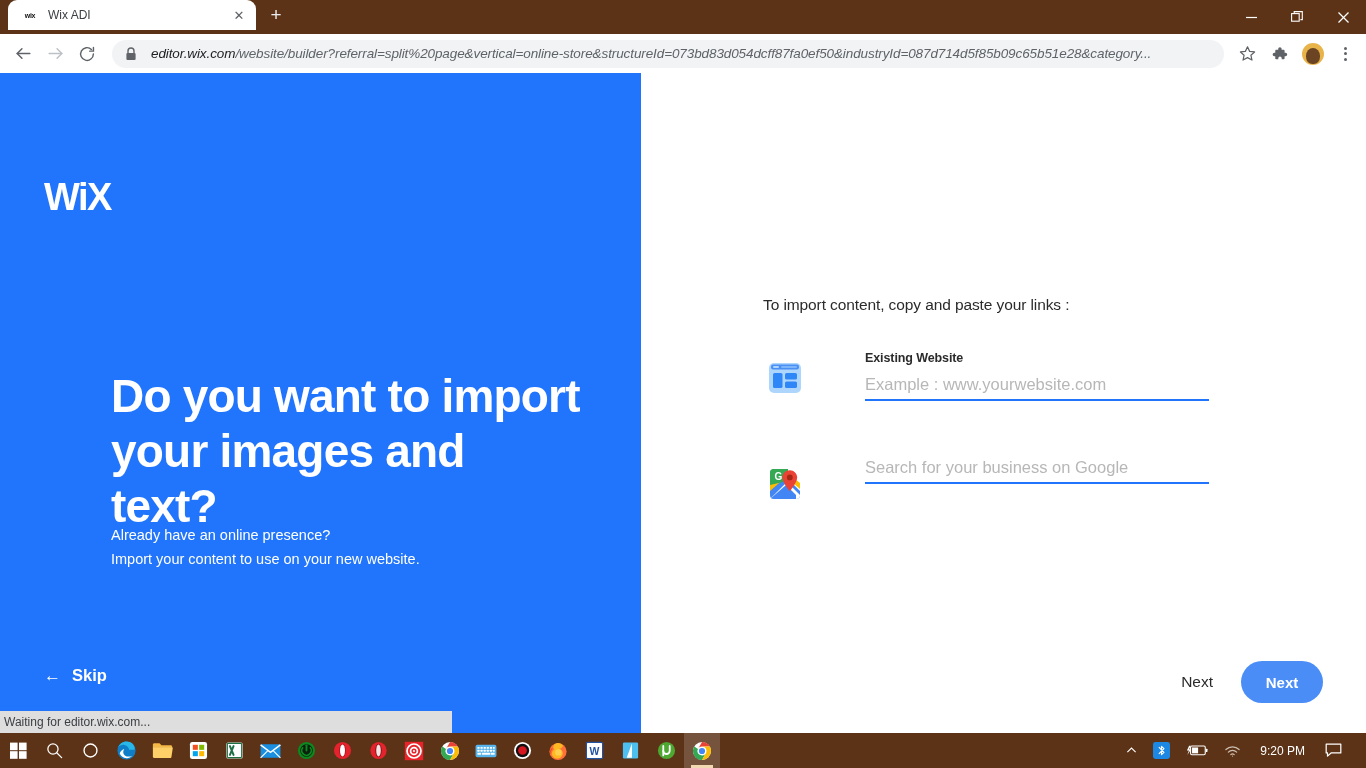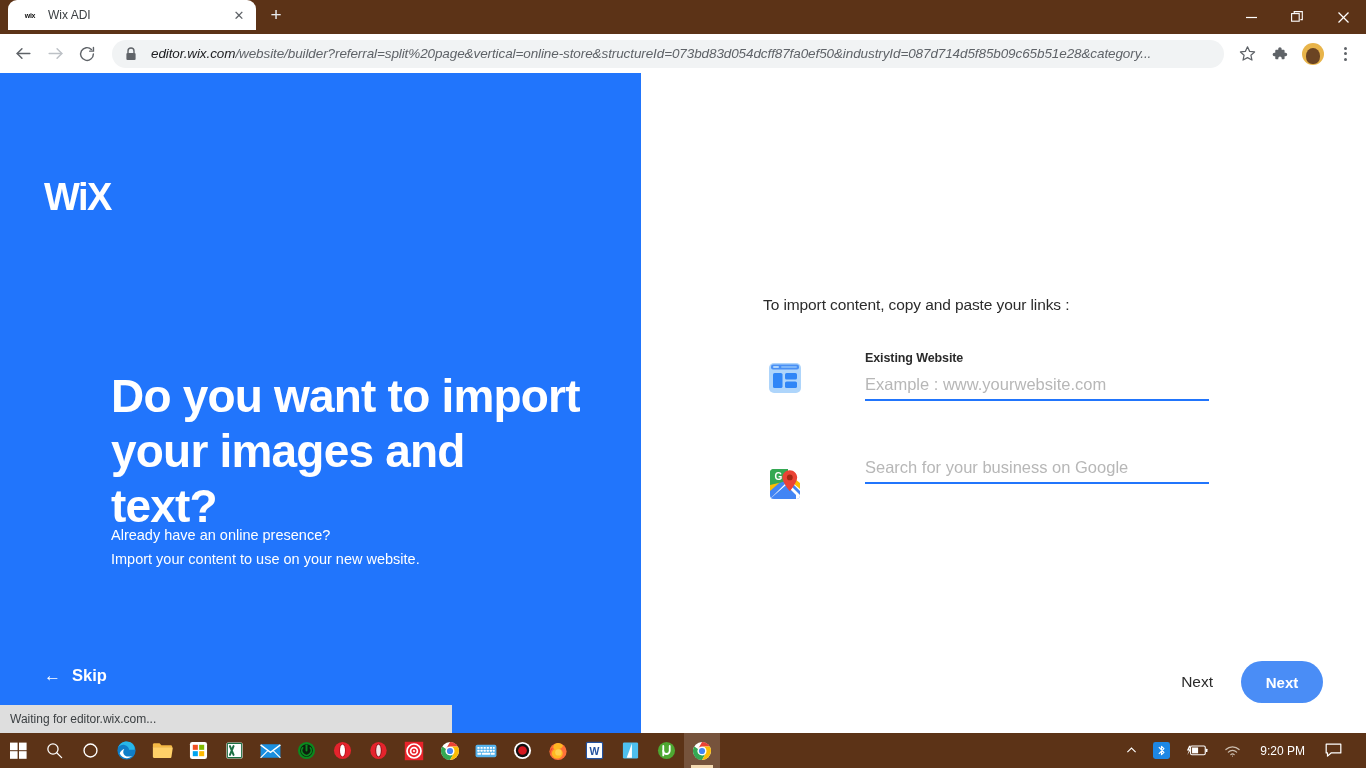--- a/index.html
+++ b/index.html
@@ -166,24 +166,24 @@
   #skip-button { font-size: 15.5px; color: #2b2b2b; }
   #next-button {
     width: 82px; height: 42px; border-radius: 21px; background: #4a8df6;
     color: #fff; font-size: 15px; font-weight: 600;
     display: flex; align-items: center; justify-content: center;
     border: none; font-family: "Liberation Sans", sans-serif;
   }
 
   
   #status-bubble {
-    position: absolute; left: 0; bottom: 0; height: 28px;
+    position: absolute; left: 0; bottom: 0; height: 22px;
     min-width: 452px; background: #dedede; color: #3c4043;
     font-size: 12px; display: flex; align-items: center;
-    padding: 0 10px; z-index: 5;
+    padding: 0 4px; z-index: 5;
   }
 
   
   #taskbar {
     position: absolute; left: 0; top: 733px; width: 1366px; height: 35px;
     background: #5c3317; display: flex; align-items: center;
   }
   #tb-left { display: flex; align-items: center; height: 35px; }
   .tb-item {
     width: 36px; height: 35px; display: flex; align-items: center;

